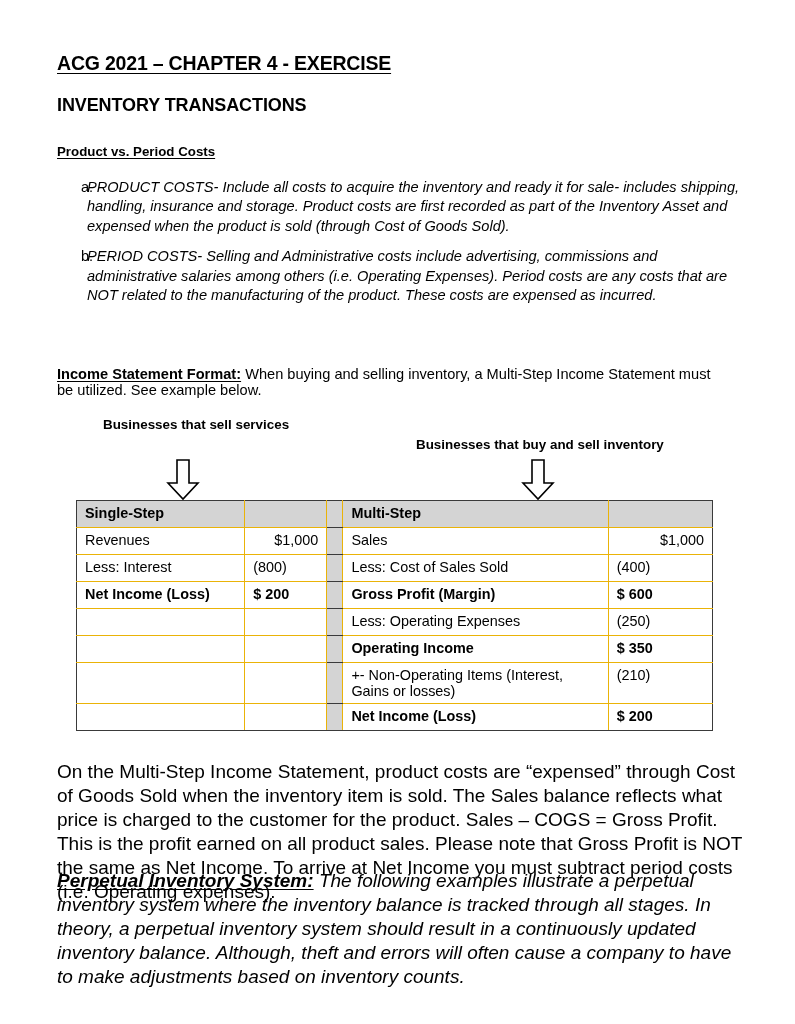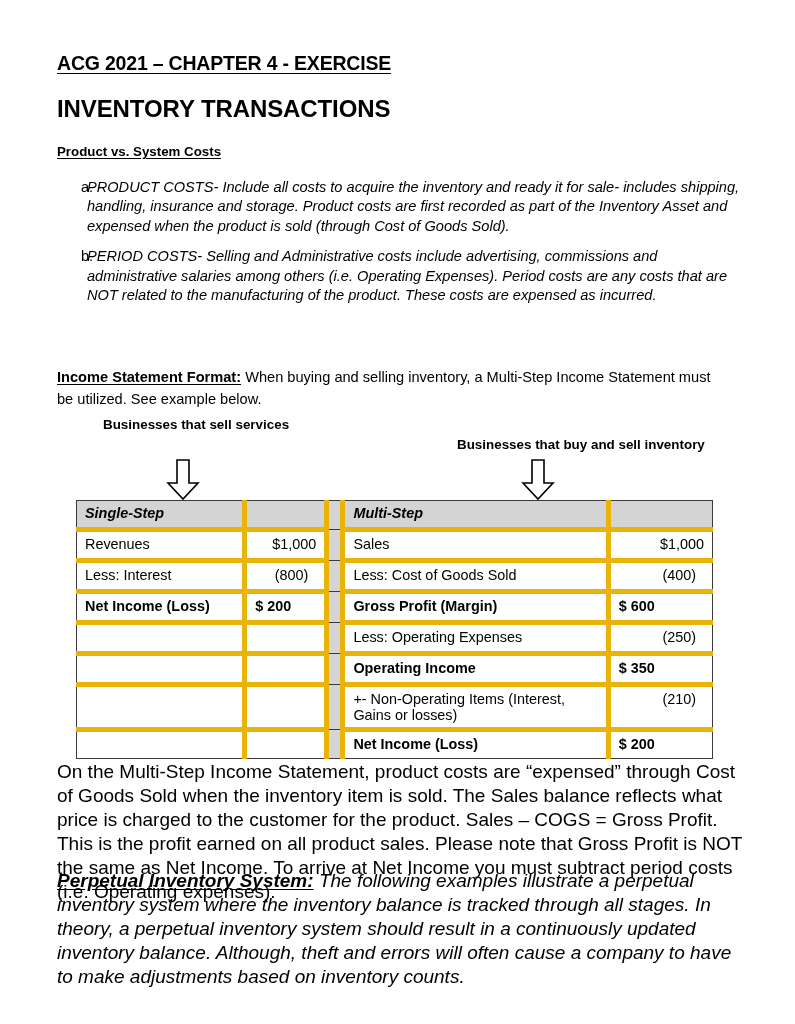--- a/index.html
+++ b/index.html
@@ -32,21 +32,21 @@
     font-weight: bold;
     letter-spacing: -0.2px;
     text-decoration: underline;
     text-underline-offset: 3px;
     white-space: nowrap;
   }
   .doc-subtitle {
     position: absolute;
     left: 57px;
     top: 95px;
-    font-size: 24px;
+    font-size: 18px;
     font-weight: bold;
     letter-spacing: -0.1px;
     white-space: nowrap;
   }
   .section-head {
     position: absolute;
     left: 57px;
     top: 144px;
     font-size: 13.3px;
     font-weight: bold;
@@ -79,78 +79,78 @@
     font-style: italic;
   }
 
   
   .intro-para {
     position: absolute;
     left: 57px;
     top: 366px;
     width: 660px;
     font-size: 14.6px;
-    line-height: 22px;
+    line-height: 16px;
   }
   .u-bold {
     font-weight: bold;
     text-decoration: underline;
     text-underline-offset: 2px;
   }
 
   
   .cap {
     position: absolute;
     font-size: 13.4px;
     font-weight: bold;
     white-space: nowrap;
   }
   .cap-left  { left: 103px; top: 417px; }
-  .cap-right { left: 457px; top: 437px; text-align: center; }
+  .cap-right { left: 416px; top: 437px; text-align: center; }
 
   .arrow {
     position: absolute;
     width: 34px;
     height: 42px;
   }
   .arrow-left  { left: 166px; top: 459px; }
   .arrow-right { left: 521px; top: 459px; }
 
   
   .stmt-table {
     position: absolute;
     left: 76px;
     top: 500px;
     width: 637px;
     border-collapse: collapse;
     table-layout: fixed;
     font-size: 14.4px;
   }
   .stmt-table td {
-    border: 5px solid #eab308;
+    border: 1px solid #eab308;
     padding: 4px 8px;
     vertical-align: top;
     height: 18px;
   }
   .stmt-table tr td:first-child { border-left: 1px solid #3a3a3a; }
   .stmt-table tr td:last-child  { border-right: 1px solid #3a3a3a; }
   .stmt-table tr:first-child td { border-top: 1px solid #3a3a3a; }
   .stmt-table tr:last-child td  { border-bottom: 1px solid #3a3a3a; }
 
   .c-lbl1 { width: 168px; }
   .c-val1 { width: 82px; }
   .c-gap  { width: 16px; background: #d4d4d4; border-top: 1px solid #3a3a3a !important;
             border-bottom: 1px solid #3a3a3a !important; padding: 0 !important; }
   .c-lbl2 { width: 265px; }
   .c-val2 { width: 104px; }
 
-  .hdr { background: #d4d4d4; font-weight: bold; font-style: italic; }
+  .hdr { background: #d4d4d4; font-weight: bold; }
   .bold { font-weight: bold; }
   .num-l  { text-align: right; }
-  .num-r  { text-align: right; padding-right: 16px !important; }
+  .num-r  { text-align: left; padding-right: 16px !important; }
   .money  { display: flex; justify-content: space-between; }
   .money .sym { margin-right: 4px; }
   .money .amt { flex: 1 1 auto; text-align: left; padding-right: 6px; }
 
   
   .para {
     position: absolute;
     left: 57px;
     width: 690px;
     font-size: 19px;
@@ -159,21 +159,21 @@
   .para-1 { top: 760px; }
   .para-2 { top: 869px; font-style: italic; }
 </style>
 </head>
 <body>
 
 <div class="page">
 
   <div class="doc-title">ACG 2021 – CHAPTER 4 - EXERCISE</div>
   <div class="doc-subtitle">INVENTORY TRANSACTIONS</div>
-  <div class="section-head">Product vs. System Costs</div>
+  <div class="section-head">Product vs. Period Costs</div>
 
   <div class="list-block">
     <div class="list-item">
       <div class="list-marker">a.</div>
       <div class="list-text">PRODUCT COSTS- Include all costs to acquire the inventory and ready it for sale- includes shipping, handling, insurance and storage.  Product costs are first recorded as part of the Inventory Asset and expensed when the product is sold (through Cost of Goods Sold).</div>
     </div>
     <div class="list-item">
       <div class="list-marker">b.</div>
       <div class="list-text">PERIOD COSTS-  Selling and Administrative costs include advertising, commissions and administrative salaries among others (i.e. Operating Expenses).  Period costs are any costs that are NOT related to the manufacturing of the product.  These costs are expensed as incurred.</div>
     </div>
@@ -216,21 +216,21 @@
         <td class="num-l">$1,000</td>
         <td class="c-gap"></td>
         <td>Sales</td>
         <td class="num-l">$1,000</td>
       </tr>
 
       <tr>
         <td>Less: Interest</td>
         <td class="num-r">(800)</td>
         <td class="c-gap"></td>
-        <td>Less: Cost of Goods Sold</td>
+        <td>Less: Cost of Sales Sold</td>
         <td class="num-r">(400)</td>
       </tr>
 
       <tr>
         <td class="bold">Net Income (Loss)</td>
         <td class="bold">
           <span class="money">
             <span class="sym">$</span>
             <span class="amt">200</span>
           </span>

